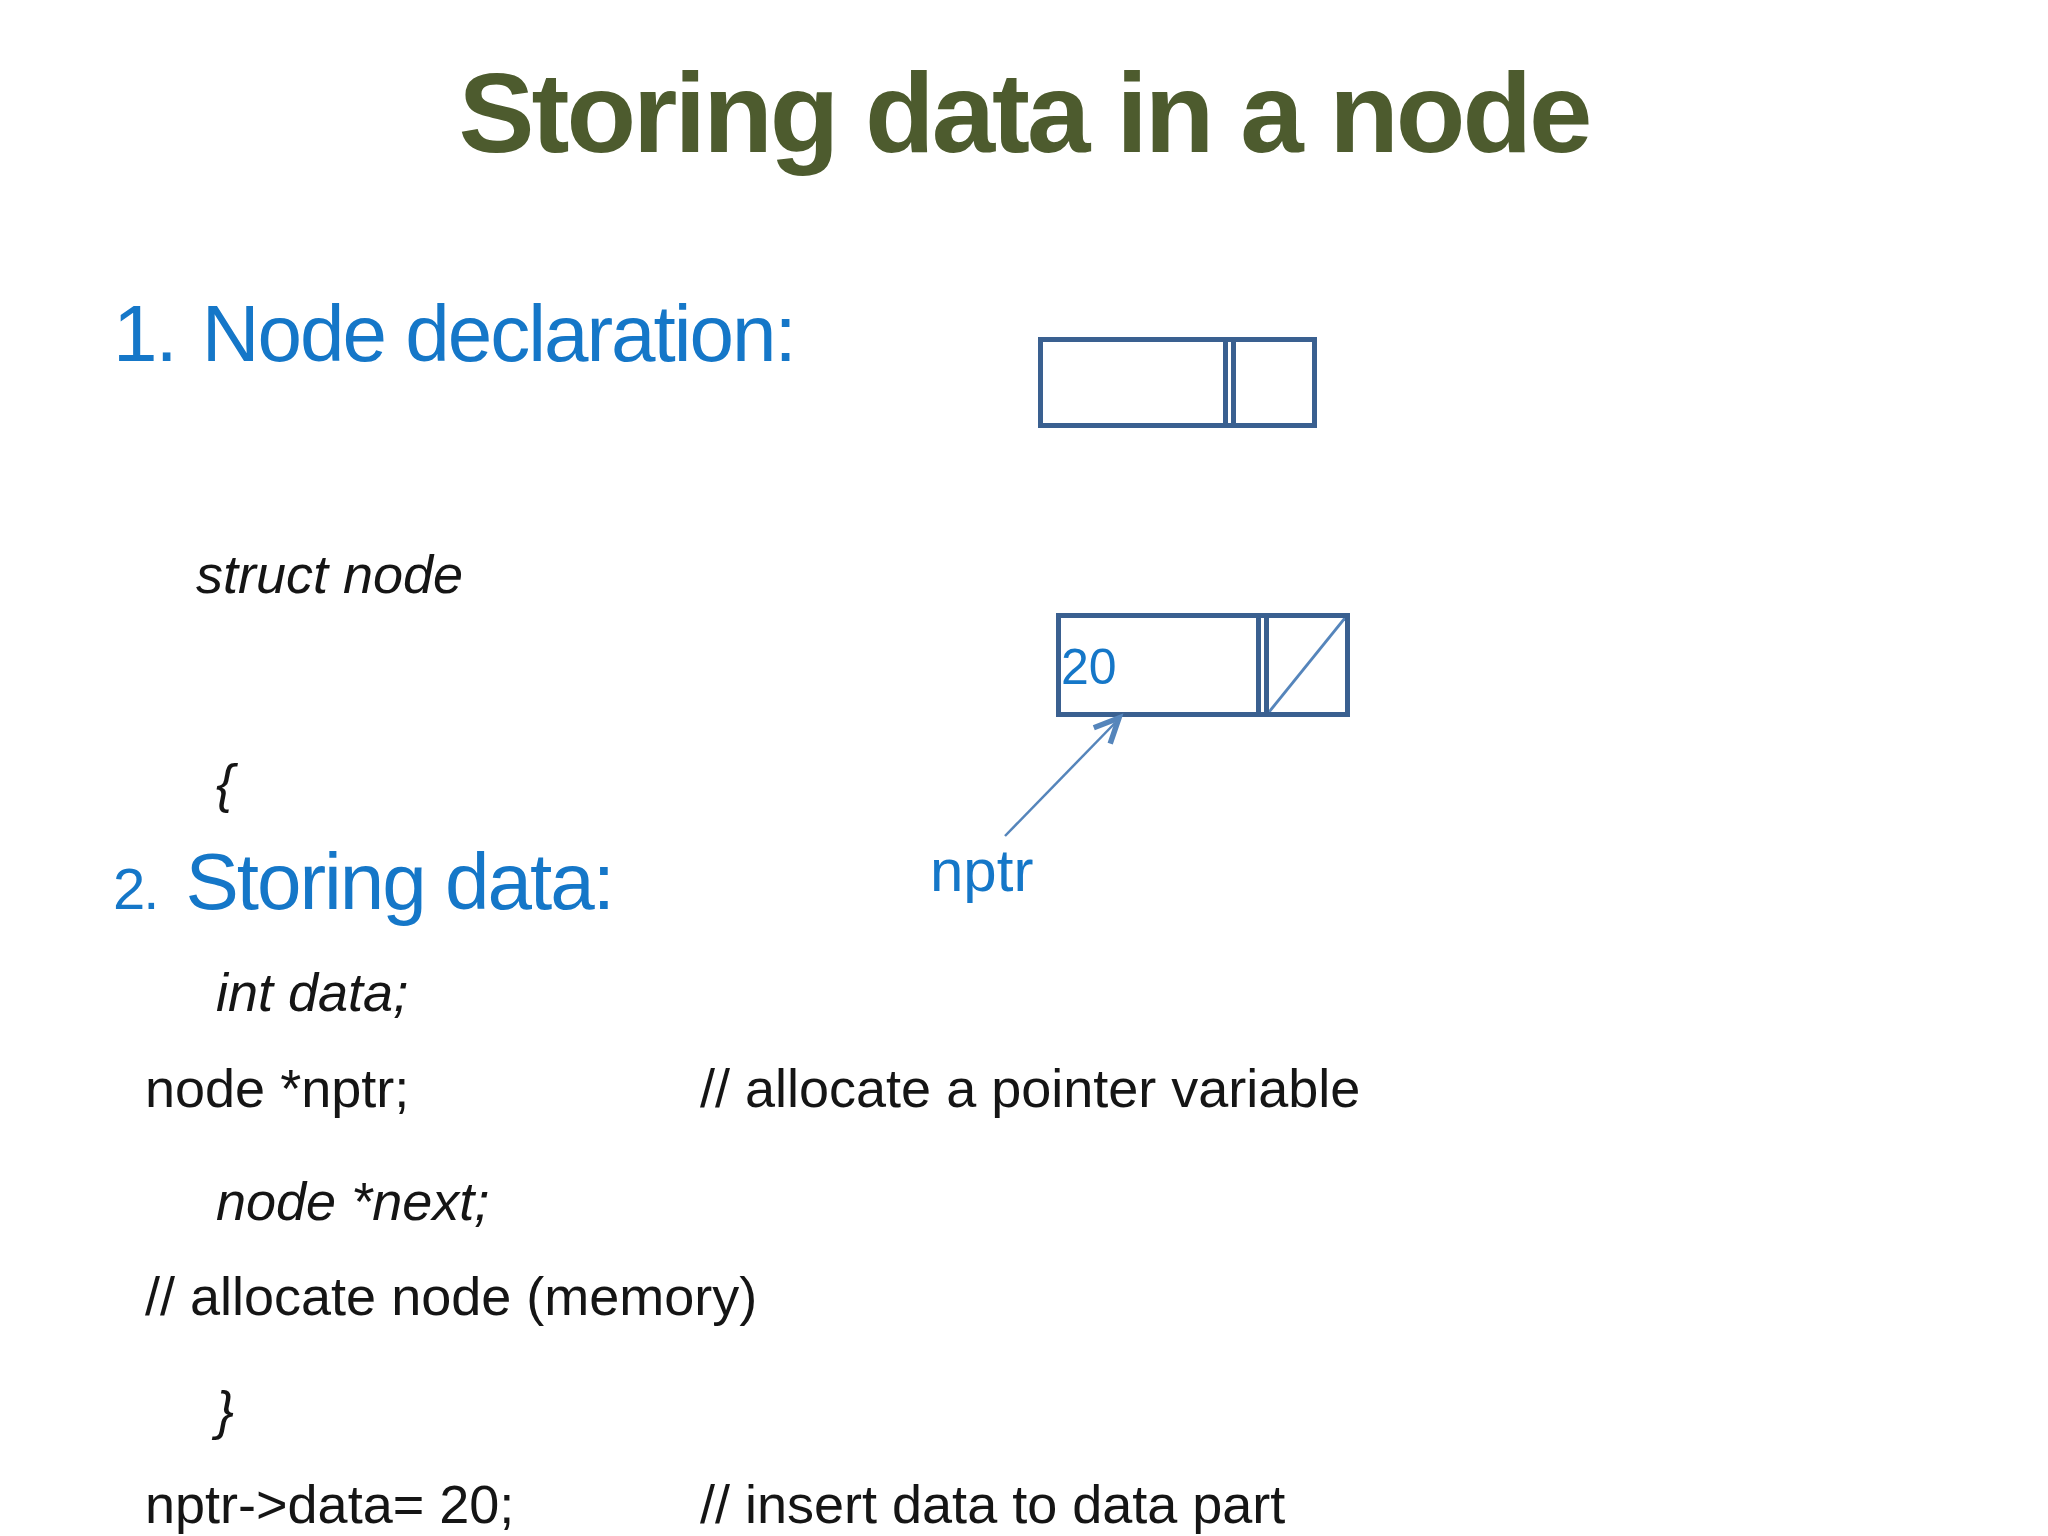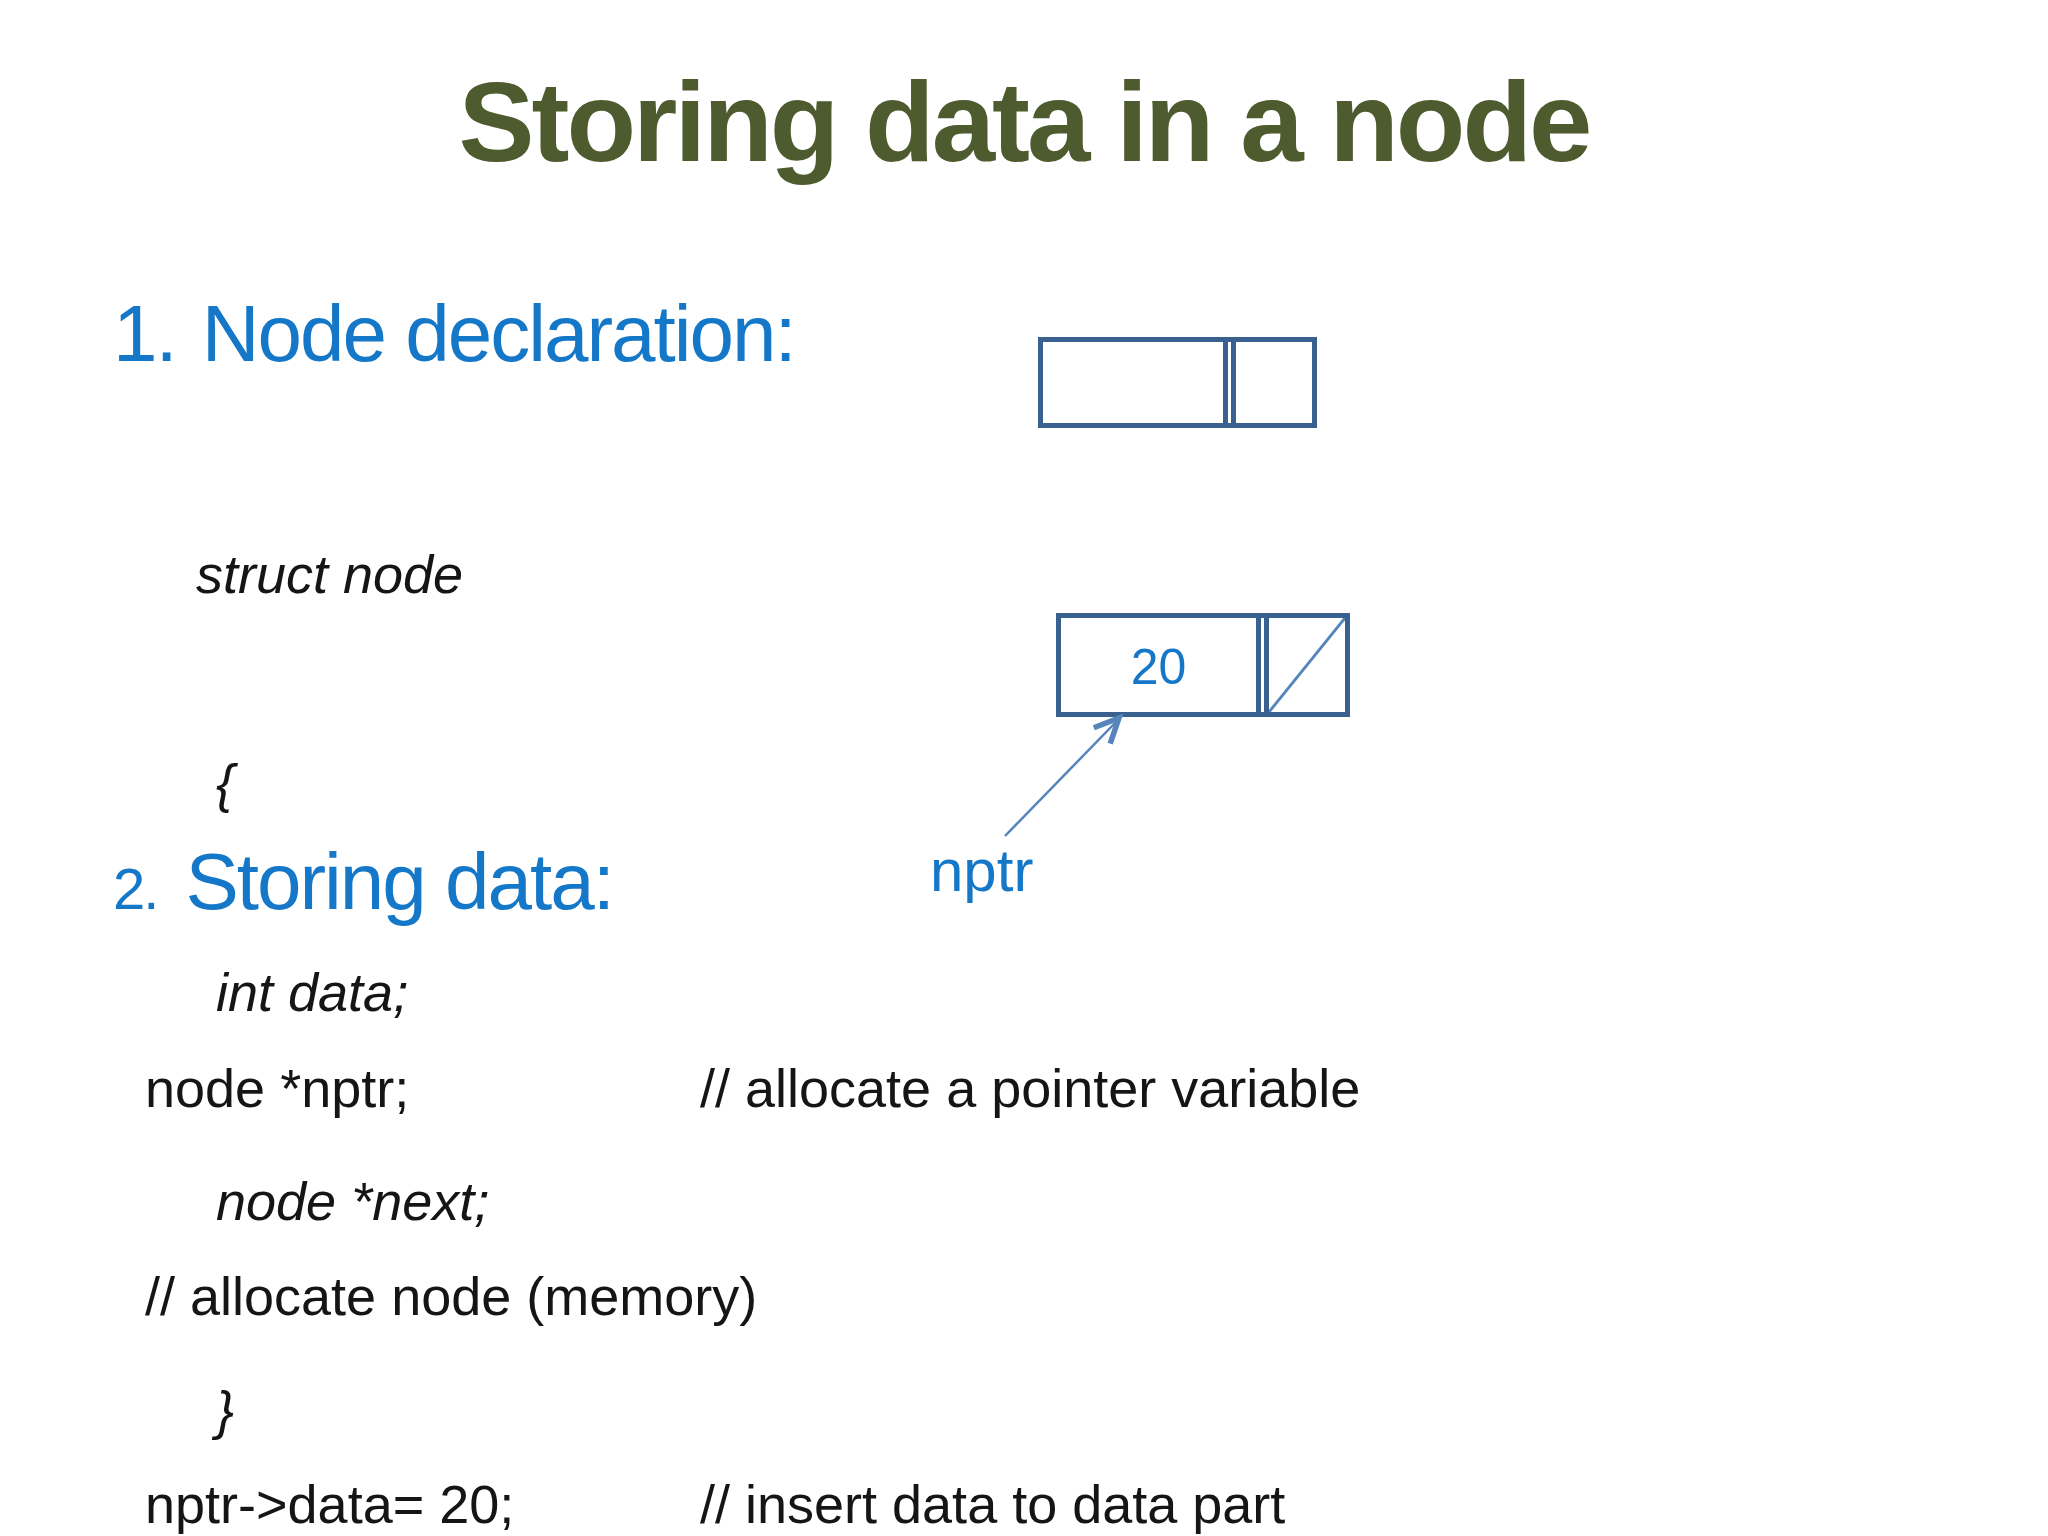--- a/index.html
+++ b/index.html
@@ -9,21 +9,21 @@
     height: 1536px;
     background: #ffffff;
     overflow: hidden;
     font-family: "Liberation Sans", sans-serif;
   }
 
   
   .title {
     position: absolute;
     top: 46px; left: 0; right: 0;
-    margin: 10px;
+    margin: 1px;
     text-align: center;
     font-family: "Liberation Sans", sans-serif;
     font-weight: bold;
     font-size: 114px;
     letter-spacing: -3px;
     color: var(--title-green, #4d5b2e);
   }
 
   
   .heading {
@@ -61,21 +61,21 @@
   }
   .node .cell { box-sizing: border-box; height: 100%; }
   .node1 { left: 1038px; top: 337px; width: 279px; height: 91px; }
   .node1 .data { width: 185px; border-right: 5px solid var(--node-border, #3a6090); }
   .node1 .ptr  { flex: 1; border-left: 5px solid var(--node-border, #3a6090); margin-left: 3px; }
 
   .node2 { left: 1056px; top: 613px; width: 294px; height: 104px; }
   .node2 .data {
     width: 200px;
     border-right: 5px solid var(--node-border, #3a6090);
-    display: flex; align-items: center; justify-content: center;
+    display: flex; align-items: center; justify-content: flex-start;
   }
   .node2 .ptr  {
     flex: 1; border-left: 5px solid var(--node-border, #3a6090);
     margin-left: 3px; position: relative;
   }
   .node2 .val {
     font-size: 50px;
     color: var(--heading-blue, #1577c8);
     padding-top: 4px;
   }

